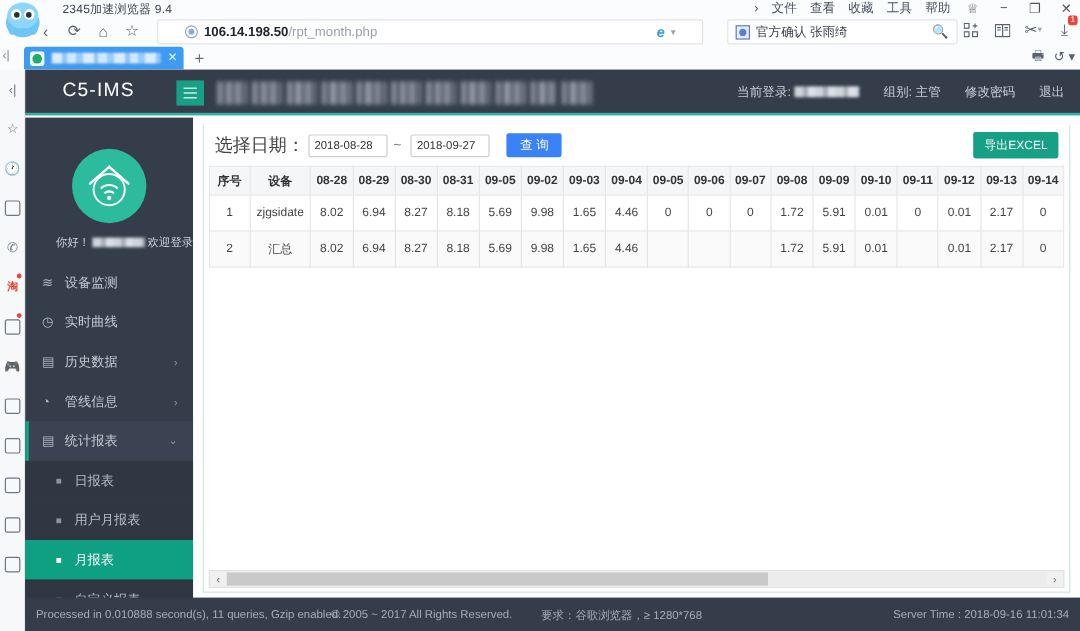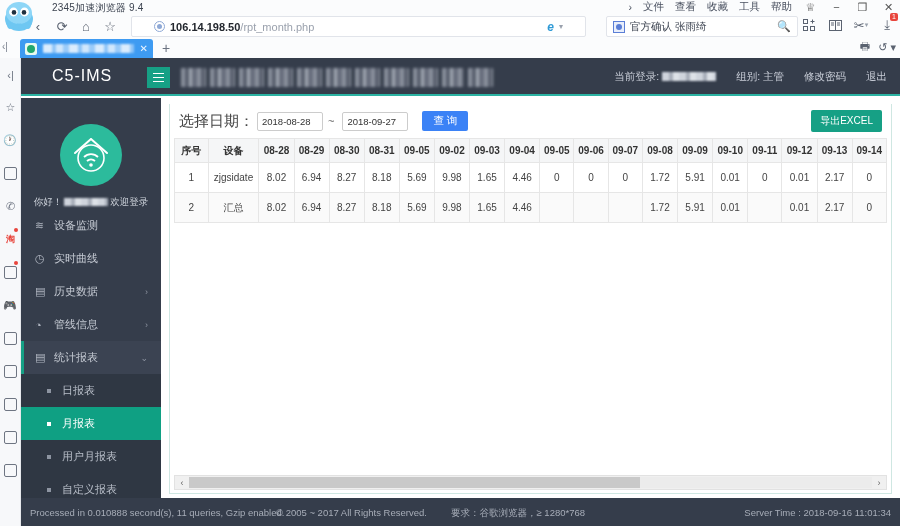--- a/index.html
+++ b/index.html
@@ -74,21 +74,21 @@
 
   .hdr-right { position: absolute; right: 13px; top: 12px; display: flex; align-items: center; gap: 20px; font-size: 10.5px; color: #c9ced8; }
   .blurname { display: inline-block; width: 54px; height: 9px; margin-left: 3px; vertical-align: -1px;
        background: repeating-linear-gradient(90deg, #cfd4dc 0 7px, #a8aeb9 7px 11px, #dde1e7 11px 17px);
        filter: blur(1.3px); }
 
   
   .side { position: absolute; left: 0; top: 40px; width: 140px; height: 428px; background: #353d4b; }
   .avatar-wrap { height: 104px; display: flex; align-items: center; justify-content: center; padding-top: 10px; }
   .avatar { width: 62px; height: 62px; border-radius: 50%; background: #2cbb9c; display: flex; align-items: center; justify-content: center; }
-  .greet { text-align: center; color: #cfd4dc; font-size: 9.5px; margin-top: -6px; }
+  .greet { text-align: right; color: #cfd4dc; font-size: 9.5px; margin-top: -6px; margin-bottom: 10px; }
   .greet .blurname { width: 44px; height: 8px; margin: 0 2px; }
 
   .menu-item { height: 33px; display: flex; align-items: center; padding-left: 14px; color: #c5cad3; font-size: 11px; position: relative; }
   .menu-item .mi-ico { width: 17px; display: flex; align-items: center; color: #aeb4bf; font-size: 11px; }
   .menu-item .mi-label { margin-left: 2px; }
   .menu-item .mi-arrow { position: absolute; right: 13px; font-size: 9px; color: #8d94a1; }
   .menu-item.active { background: #3b4352; }
   .menu-item.active:before { content: ""; position: absolute; left: 0; top: 0; bottom: 0; width: 3px; background: #16a085; }
   .sub-item { height: 33px; display: flex; align-items: center; padding-left: 26px; color: #b9bfc9; font-size: 11px; background: #2f3743; }
   .sub-item .bullet { width: 4px; height: 4px; background: #8d94a1; margin-right: 11px; }
@@ -314,27 +314,27 @@
       <div class="menu-item active">
         <span class="mi-ico">▤</span>
         <span class="mi-label">统计报表</span>
         <span class="mi-arrow">⌄</span>
       </div>
 
       <div class="sub-item">
         <span class="bullet"></span>
         <span>日报表</span>
       </div>
+      <div class="sub-item">
+        <span class="bullet"></span>
+        <span>用户月报表</span>
+      </div>
       <div class="sub-item sel">
         <span class="bullet"></span>
         <span>月报表</span>
-      </div>
-      <div class="sub-item">
-        <span class="bullet"></span>
-        <span>用户月报表</span>
       </div>
       <div class="sub-item">
         <span class="bullet"></span>
         <span>自定义报表</span>
       </div>
 
       <div class="menu-item">
 
         <span class="mi-label">数据分析</span>
 

